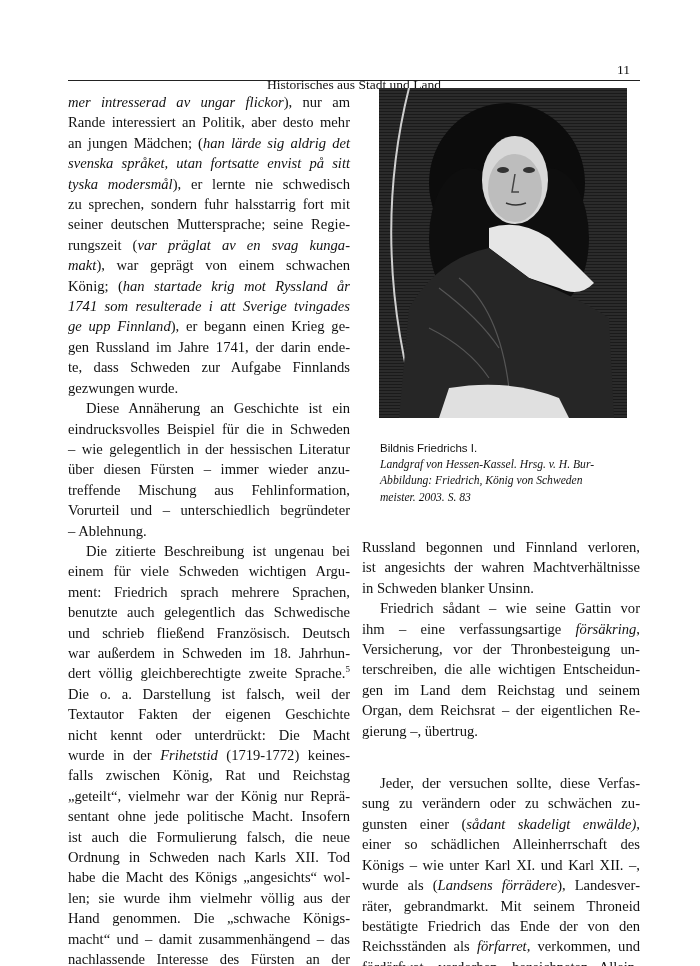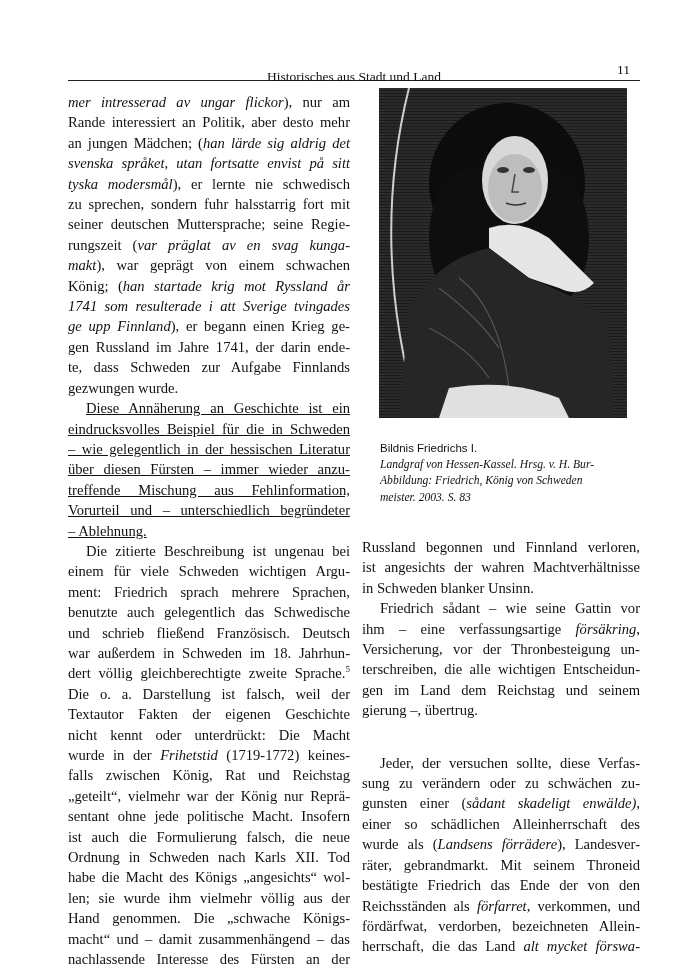--- a/index.html
+++ b/index.html
@@ -1,20 +1,20 @@
 <!DOCTYPE html>
 <html><head>
   <meta charset="utf-8">
   <style>
     html, body { margin: 0; padding: 0; background: #ffffff; }
     body { width: 700px; height: 966px; position: relative; overflow: hidden;
            font-family: "Liberation Serif", serif; color: #111; }
     .running-head { position: absolute; left: 68px; top: 60px; width: 572px; height: 20px;
                     border-bottom: 1.5px solid #222; }
-    .running-title { position: absolute; left: 0; right: 0; top: 9px; text-align: center;
+    .running-title { position: absolute; left: 0; right: 0; top: 17px; text-align: center;
                      font-size: 13.5px; }
     .page-number { position: absolute; right: 10px; top: 2px; font-size: 13.5px; }
     .col { position: absolute; font-size: 14.6px; line-height: 20.4px; text-align: justify; }
     .col-left { left: 68px; top: 92px; width: 282px; }
     .col-right { left: 362px; top: 537px; width: 278px; }
     .col p { margin: 0; }
     .col p.indent { text-indent: 18px; }
     .line { display: block; text-align: justify; text-align-last: justify; white-space: nowrap; }
     .line.last { text-align-last: left; }
     i { font-style: italic; }
@@ -46,21 +46,21 @@
       <span class="line"><span>seiner deutschen Muttersprache; seine Regie-</span></span>
       <span class="line"><span>rungszeit (</span><i>var präglat av en svag kunga-</i></span>
       <span class="line"><i>makt</i><span>), war geprägt von einem schwachen</span></span>
       <span class="line"><span>König; (</span><i>han startade krig mot Ryssland år</i></span>
       <span class="line"><i>1741 som resulterade i att Sverige tvingades</i></span>
       <span class="line"><i>ge upp Finnland</i><span>), er begann einen Krieg ge-</span></span>
       <span class="line"><span>gen Russland im Jahre 1741, der darin ende-</span></span>
       <span class="line"><span>te, dass Schweden zur Aufgabe Finnlands</span></span>
       <span class="line last"><span>gezwungen wurde.</span></span>
     </p>
-  <p class="indent" style="text-indent: 0px; text-decoration: underline;">
+  <p class="indent" style="text-indent: 0px;">
       <span class="line" style="padding-left: 18px;"><span>Diese Annäherung an Geschichte ist ein</span></span>
       <span class="line"><span>eindrucksvolles Beispiel für die in Schweden</span></span>
       <span class="line"><span>– wie gelegentlich in der hessischen Literatur</span></span>
       <span class="line"><span>über diesen Fürsten – immer wieder anzu-</span></span>
       <span class="line"><span>treffende Mischung aus Fehlinformation,</span></span>
       <span class="line"><span>Vorurteil und – unterschiedlich begründeter</span></span>
       <span class="line last"><span>– Ablehnung.</span></span>
     </p>
   <p class="indent" style="text-indent: 0px;">
       <span class="line" style="padding-left: 18px;"><span>Die zitierte Beschreibung ist ungenau bei</span></span>
@@ -127,27 +127,29 @@
       <span class="line"><span>Russland begonnen und Finnland verloren,</span></span>
       <span class="line"><span>ist angesichts der wahren Machtverhältnisse</span></span>
       <span class="line last"><span>in Schweden blanker Unsinn.</span></span>
     </p>
   <p class="indent" style="text-indent: 0px;">
       <span class="line" style="padding-left: 18px;"><span>Friedrich sådant – wie seine Gattin vor</span></span>
       <span class="line"><span>ihm – eine verfassungsartige </span><i>försäkring</i><span>,</span></span>
       <span class="line"><span>Versicherung, vor der Thronbesteigung un-</span></span>
       <span class="line"><span>terschreiben, die alle wichtigen Entscheidun-</span></span>
       <span class="line"><span>gen im Land dem Reichstag und seinem</span></span>
+      <span class="line"><span>Organ, dem Reichsrat – der eigentlichen Re-</span></span>
       <span class="line last"><span>gierung –, übertrug.</span></span>
     </p>
   <p class="indent" style="text-indent: 0px;">
       <span class="line" style="padding-left: 18px; margin-top: 32px;"><span>Jeder, der versuchen sollte, diese Verfas-</span></span>
       <span class="line"><span>sung zu verändern oder zu schwächen zu-</span></span>
       <span class="line"><span>gunsten einer (</span><i>sådant skadeligt enwälde)</i><span>,</span></span>
       <span class="line"><span>einer so schädlichen Alleinherrschaft des</span></span>
+      <span class="line"><span>Königs – wie unter Karl XI. und Karl XII. –,</span></span>
       <span class="line"><span>wurde als (</span><i>Landsens förrädere</i><span>), Landesver-</span></span>
       <span class="line"><span>räter, gebrandmarkt. Mit seinem Throneid</span></span>
       <span class="line"><span>bestätigte Friedrich das Ende der von den</span></span>
       <span class="line"><span>Reichsständen als </span><i>förfarret</i><span>, verkommen, und</span></span>
       <span class="line"><span>fördärfwat, verdorben, bezeichneten Allein-</span></span>
       <span class="line"><span>herrschaft, die das Land </span><i>alt mycket förswa-</i></span>
       <span class="line last"></span>
     </p>
 </div>
 

